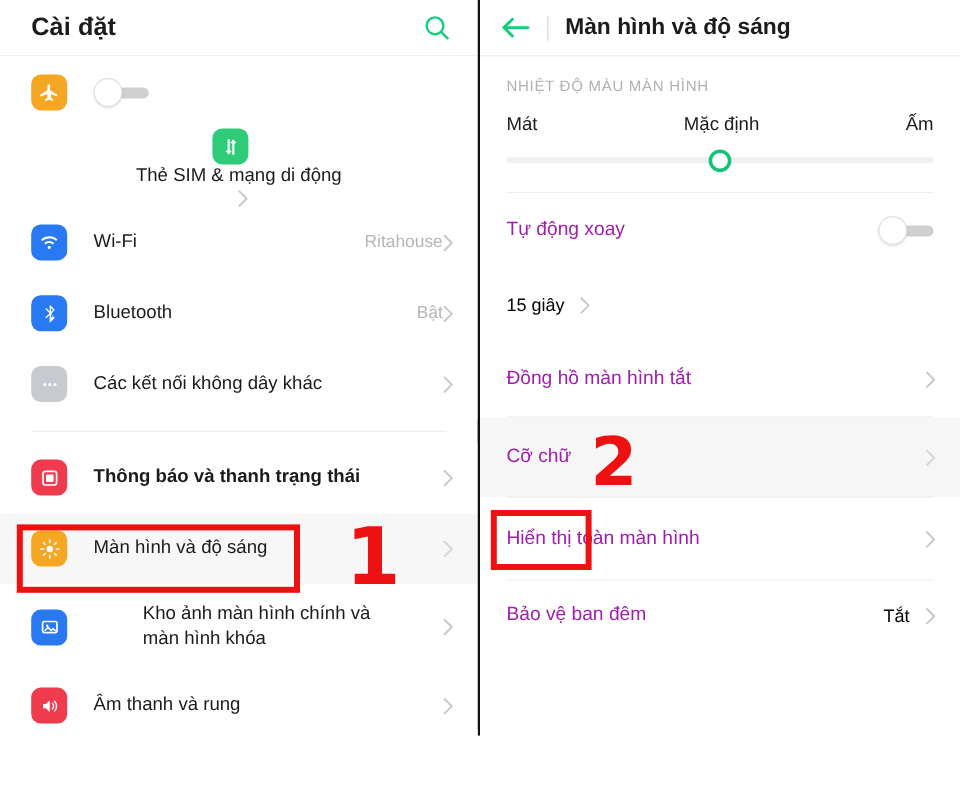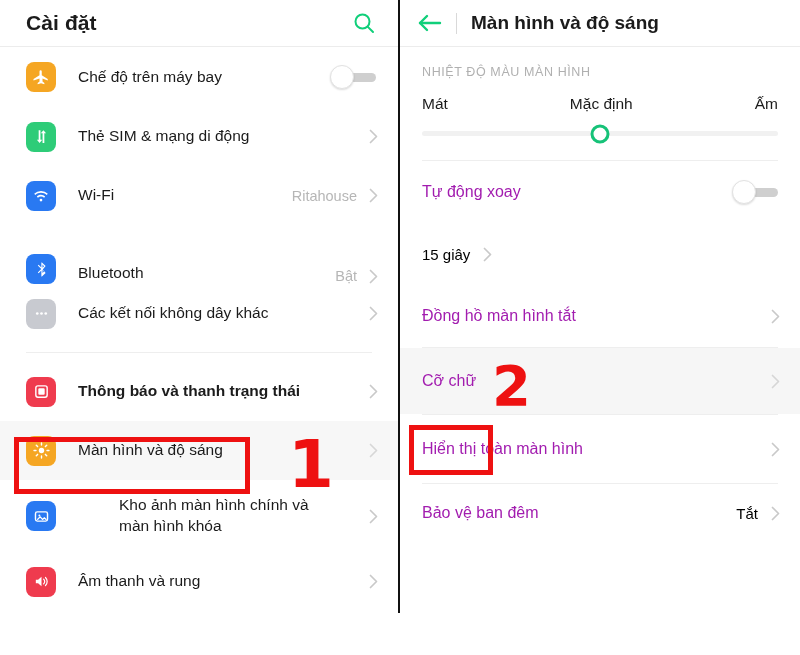--- a/index.html
+++ b/index.html
@@ -84,21 +84,20 @@
   .row-label {
     font-size: 15.5px;
     color: #1b1b1b;
     line-height: 1.35;
     flex: 1 1 auto;
     padding-right: 8px;
   }
   .row-value {
     font-size: 14.5px;
     color: #b6b6b6;
-    margin-right: 12px;
     white-space: nowrap;
   }
   .chev {
     width: 9px; height: 15px; flex: 0 0 auto;
     margin-right: 2px;
   }
   .chev svg { display:block; }
   .group-sep {
     height: 1px;
     background: #eeeeee;
@@ -237,28 +236,27 @@
     <div class="header-rule"></div>
 
     <div class="list">
 
       <div class="row" style="min-height:60px;">
         <span class="row-icon" style="background:#f5a623;">
           <svg viewBox="0 0 24 24" width="18" height="18" fill="#fff">
               <path d="M21 16.5v-2l-8-5V4.5a1.5 1.5 0 0 0-3 0V9.5l-8 5v2l8-2.5v4L7.5 20v1.5L12 20.2l4.5 1.3V20l-2.5-2v-4z"></path>
             </svg>
         </span>
-        <span class="row-label">Chế độ trên máy bay</span>
         <span class="toggle">
           <span class="track"></span>
           <span class="knob"></span>
         </span>
       </div>
 
-      <div class="row" style="min-height:59px;">
+      <div class="row" style="min-height:59px;flex-direction:column;">
         <span class="row-icon" style="background:#2ecc78;">
           <svg viewBox="0 0 24 24" width="17" height="17" fill="#fff">
               <path d="M8 3v13.5H5.5L9.3 21l3.7-4.5H10.5V3zM16 21V7.5h2.5L14.7 3 11 7.5h2.5V21z"></path>
             </svg>
         </span>
         <span class="row-label">Thẻ SIM &amp; mạng di động</span>
         <span class="chev">
           <svg viewBox="0 0 9 15" width="9" height="15" fill="none" stroke="#c9c9c9" stroke-width="1.7" stroke-linecap="round" stroke-linejoin="round">
               <polyline points="1.5,1.5 7.5,7.5 1.5,13.5"></polyline>
             </svg>
@@ -273,21 +271,21 @@
         </span>
         <span class="row-label">Wi-Fi</span>
         <span class="row-value">Ritahouse</span>
         <span class="chev">
           <svg viewBox="0 0 9 15" width="9" height="15" fill="none" stroke="#c9c9c9" stroke-width="1.7" stroke-linecap="round" stroke-linejoin="round">
               <polyline points="1.5,1.5 7.5,7.5 1.5,13.5"></polyline>
             </svg>
         </span>
       </div>
 
-      <div class="row" style="min-height:59px;align-items:flex-end;">
+      <div class="row" style="min-height:59px;">
         <span class="row-icon" style="background:#2979f2;">
           <svg viewBox="0 0 24 24" width="17" height="17" fill="#fff">
               <path d="M12.6 2h-.8v7.2L7.9 5.3 6.8 6.4l4.9 4.9-4.9 4.9 1.1 1.1 3.9-3.9V22h.8l5.2-5.2-4-4.8 4-4.8L12.6 2zm.8 3.1 2.2 2.2-2.2 2.2V5.1zm0 11.8v-4.4l2.2 2.2-2.2 2.2z"></path>
             </svg>
         </span>
         <span class="row-label">Bluetooth</span>
         <span class="row-value">Bật</span>
         <span class="chev">
           <svg viewBox="0 0 9 15" width="9" height="15" fill="none" stroke="#c9c9c9" stroke-width="1.7" stroke-linecap="round" stroke-linejoin="round">
               <polyline points="1.5,1.5 7.5,7.5 1.5,13.5"></polyline>

